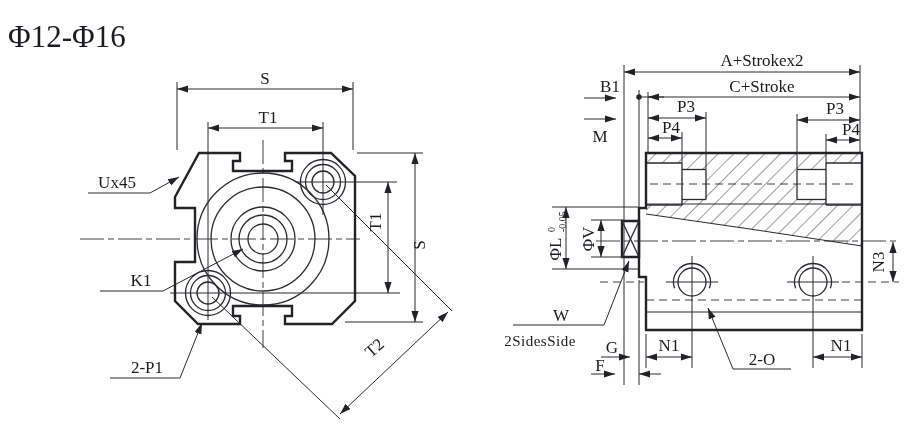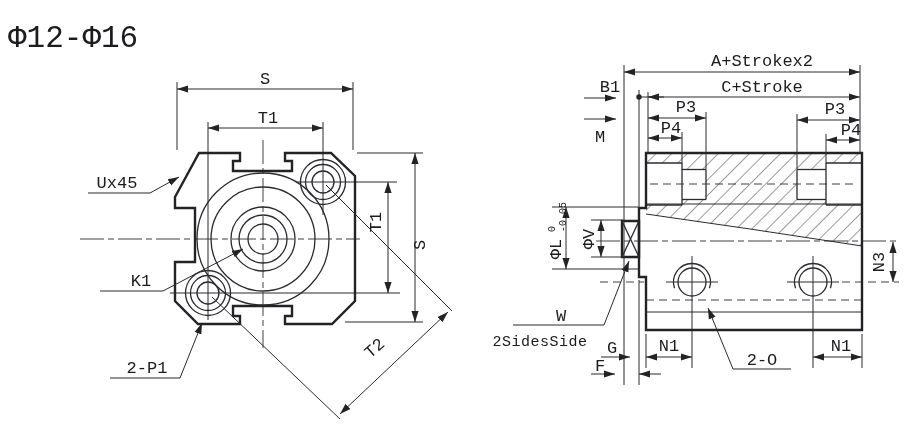--- a/index.html
+++ b/index.html
@@ -1,17 +1,17 @@
 <!DOCTYPE html>
 <html><head>
 <meta charset="utf-8">
 <style>
   html,body{margin:0;padding:0;background:#ffffff;}
   .page{position:relative;width:910px;height:439px;background:#fff;overflow:hidden;
-        font-family:Liberation Mono, monospace;}
+        font-family:Liberation Serif, serif;}
   svg{position:absolute;left:0;top:0;}
   text{fill:#1b1b20;}
   .t-dim{font-size:17px;}
   .t-dim-sm{font-size:15px;}
   .t-title{font-size:31px;letter-spacing:0px;}
   .ln{stroke:#2a2a30;stroke-width:1;fill:none;}
   .ln-med{stroke:#2a2a30;stroke-width:1.3;fill:none;}
   .ln-heavy{stroke:#222227;stroke-width:2.4;fill:none;stroke-linejoin:miter;}
   .ln-center{stroke:#2a2a30;stroke-width:0.9;fill:none;stroke-dasharray:24 4 6 4;}
   .ln-hidden{stroke:#2a2a30;stroke-width:0.9;fill:none;stroke-dasharray:8 5;}

